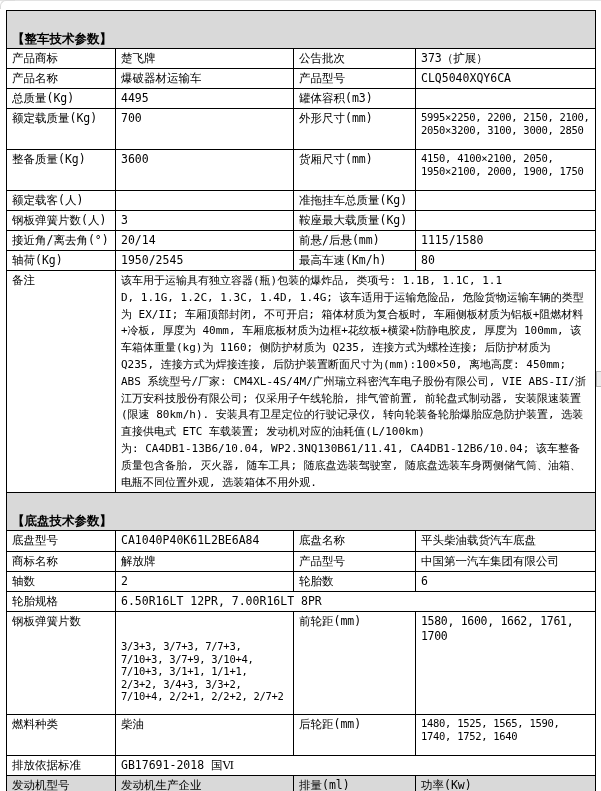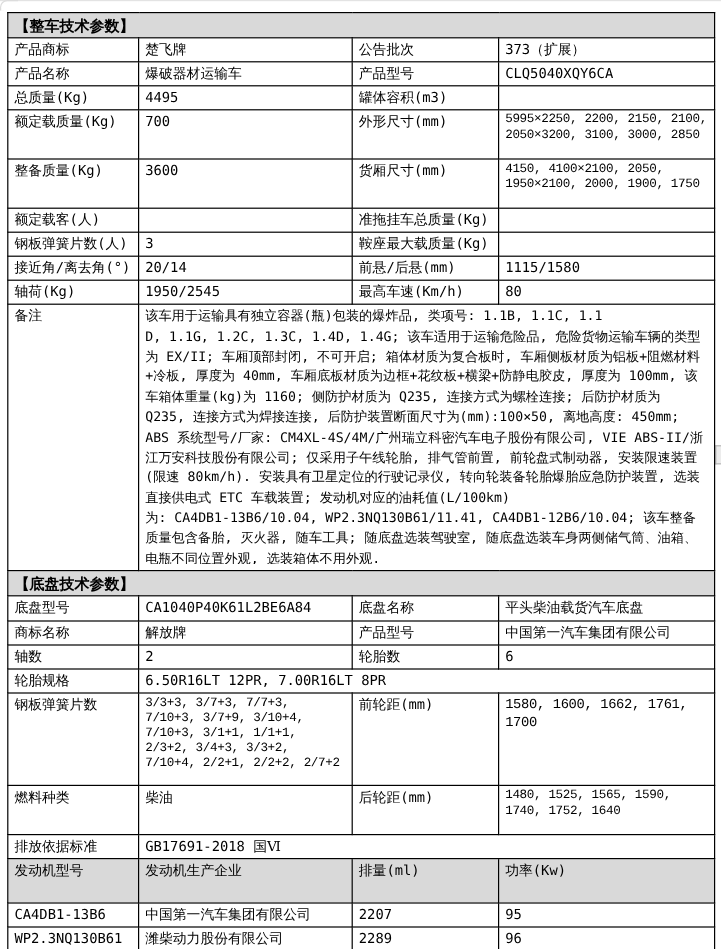--- a/index.html
+++ b/index.html
@@ -15,25 +15,25 @@
   .scroll-thumb { position: absolute; right: 0; top: 371px; width: 5px; height: 16px;
     background: #ececec; border: 1px solid #b9b9b9; border-right: none; }
 
   table.spec { position: absolute; left: 6px; top: 10px; width: 589px;
     border-collapse: collapse; table-layout: fixed; }
   .spec td {
     border: 1px solid #000; padding: 2px 5px; vertical-align: top;
     font-size: 11.5px; line-height: 15px; color: #000;
     overflow: hidden; word-wrap: break-word; overflow-wrap: break-word;
   }
-  tr.sec td { background: #d9d9d9; font-weight: bold; font-size: 12.5px; padding-top: 3px; }
+  tr.sec td { background: #d9d9d9; font-weight: bold; font-size: 12.5px; padding-top: 20px; }
   tr.ehead td { background: #d9d9d9; }
-  .num { font-size: 10.5px; letter-spacing: -0.3px; line-height: 12.5px; font-family: Liberation Mono, monospace; }
+  .num { font-size: 10.5px; letter-spacing: -0.3px; line-height: 12.5px; }
   .clip36 { height: 36px; overflow: hidden; }
-  .clip72 { height: 72px; overflow: hidden; }
+  .clip72 { height: 72px; overflow: hidden; margin-top: 26px; }
   .remark { height: 214px; overflow: hidden; font-size: 11px; line-height: 16.8px; white-space: pre-wrap; }
 </style>
 </head>
 <body>
 
 <div class="page">
   <div class="edge-top"></div>
   <div class="edge-corner"></div>
   <div class="scroll-thumb"></div>
 

